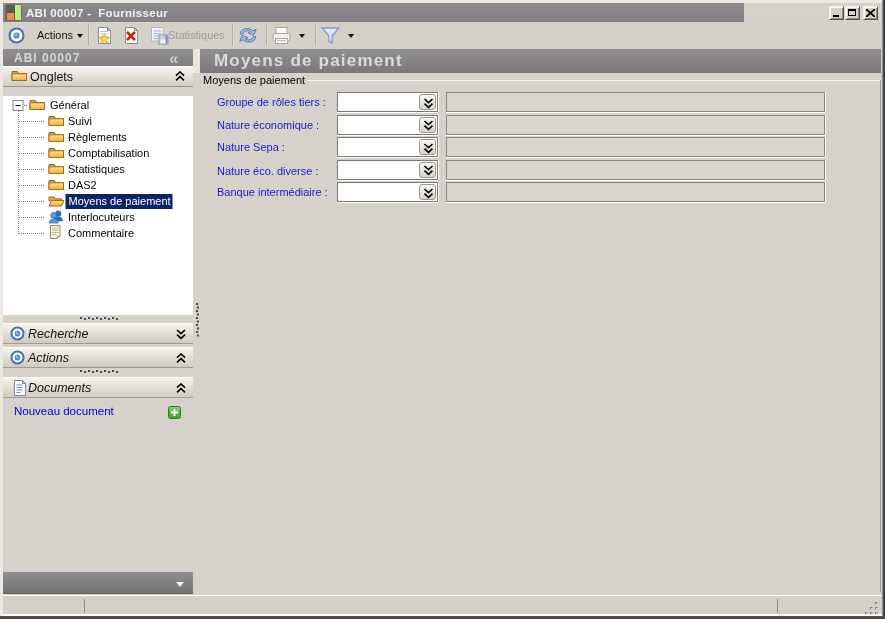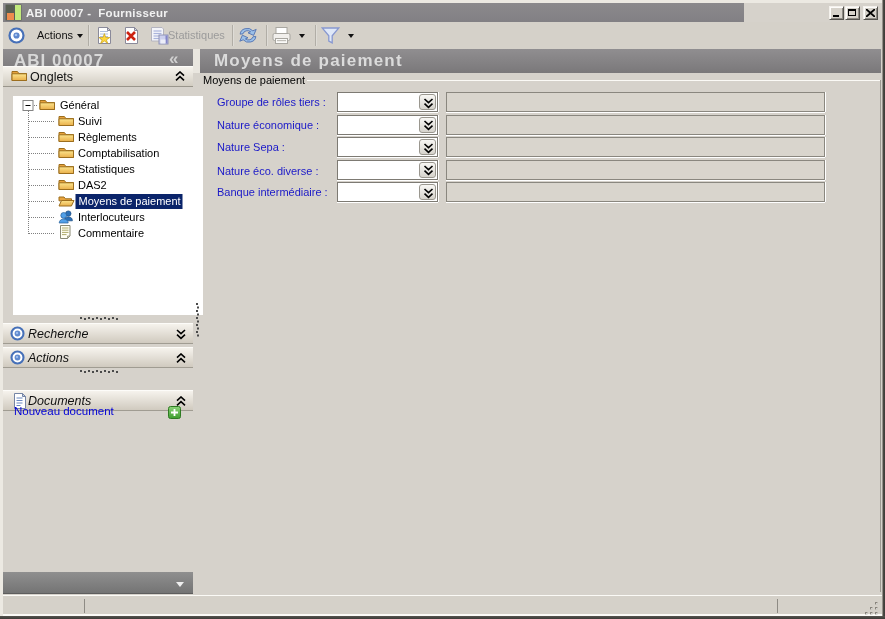--- a/index.html
+++ b/index.html
@@ -21,31 +21,31 @@
 
 
 
 #toolbar { left:3px; top:22px; width:879px; height:27px; background:#d5d1c9; }
 .tsep { top:3px; width:2px; height:21px; background:linear-gradient(90deg,#9a968e,#f6f4ef); }
 .tbtext { font-size:11px; color:#111; }
 .arr { width:0; height:0; border-left:3.5px solid transparent; border-right:3.5px solid transparent; border-top:4px solid #111; }
 
 
 #lp-header { left:3px; top:49px; width:190px; height:24px; background:linear-gradient(180deg,#908e90,#7a787a); color:#d8d8d8; }
-#lp-header .t { position:absolute; left:11px; top:2px; font-size:17px; font-weight:bold; letter-spacing:1px; }
+#lp-header .t { position:absolute; left:11px; top:2px; font-size:12px; font-weight:bold; letter-spacing:1px; }
 #ct-header { left:200px; top:49px; width:681px; height:24px; background:linear-gradient(180deg,#908e90,#7a787a); color:#dbdbdb; }
 #ct-header .t { position:absolute; left:14px; top:2px; font-size:17px; font-weight:bold; letter-spacing:1.2px; }
 #gap-top { left:193px; top:49px; width:7px; height:24px; background:#e9e6df; }
 
 
 #onglets-bar { left:3px; top:66px; width:190px; height:21px; background:linear-gradient(180deg,#f6f3ed,#d2cdc2); border-top:1px solid #fdfcf9; border-bottom:1px solid #9a968c; }
-#tree { left:13px; top:96px; width:190px; height:219px; background:#fff; }
+#tree { left:3px; top:96px; width:190px; height:219px; background:#fff; }
 .secbar { left:3px; width:190px; height:21px; background:linear-gradient(180deg,#f6f3ed,#d0cabf); border-top:1px solid #fdfcf9; border-bottom:1px solid #a09c92; }
 .secbar .label { position:absolute; left:25px; top:3px; font-size:12.5px; color:#111;font-style:italic; }
-#bar-recherche { top:323px; } #bar-actions { top:347px; } #bar-documents { top:390px; }
+#bar-recherche { top:323px; } #bar-actions { top:347px; } #bar-documents { top:377px; }
 #nouveau { left:14px; top:405px; font-size:11.5px; color:#0000d6; }
 #darkbar { left:3px; top:572px; width:190px; height:22px; background:linear-gradient(180deg,#8f8f8f,#747474); border-bottom:1px solid #5e5e5e; }
 #darkbar .tri { position:absolute; left:173px; top:10px; width:0; height:0; border-left:4.5px solid transparent; border-right:4.5px solid transparent; border-top:5px solid #efefef; }
 
 
 #legend { left:203px; top:74px; font-size:11px; color:#000; }
 #etch-h { left:307px; top:80px; width:573px; height:2px; background:#8f8c84; border-bottom:1px solid #fbfaf6; height:1px; }
 #etch-v { left:880px; top:80px; width:1px; height:512px; background:#9d9992; }
 .flabel { left:217px; font-size:11px; color:#1a18c8; }
 .combo { left:337px; width:101px; height:20px; background:#fff; border:1px solid #7d7a73; box-shadow:0 1px 0 #fff, 1px 0 0 #fff; }

